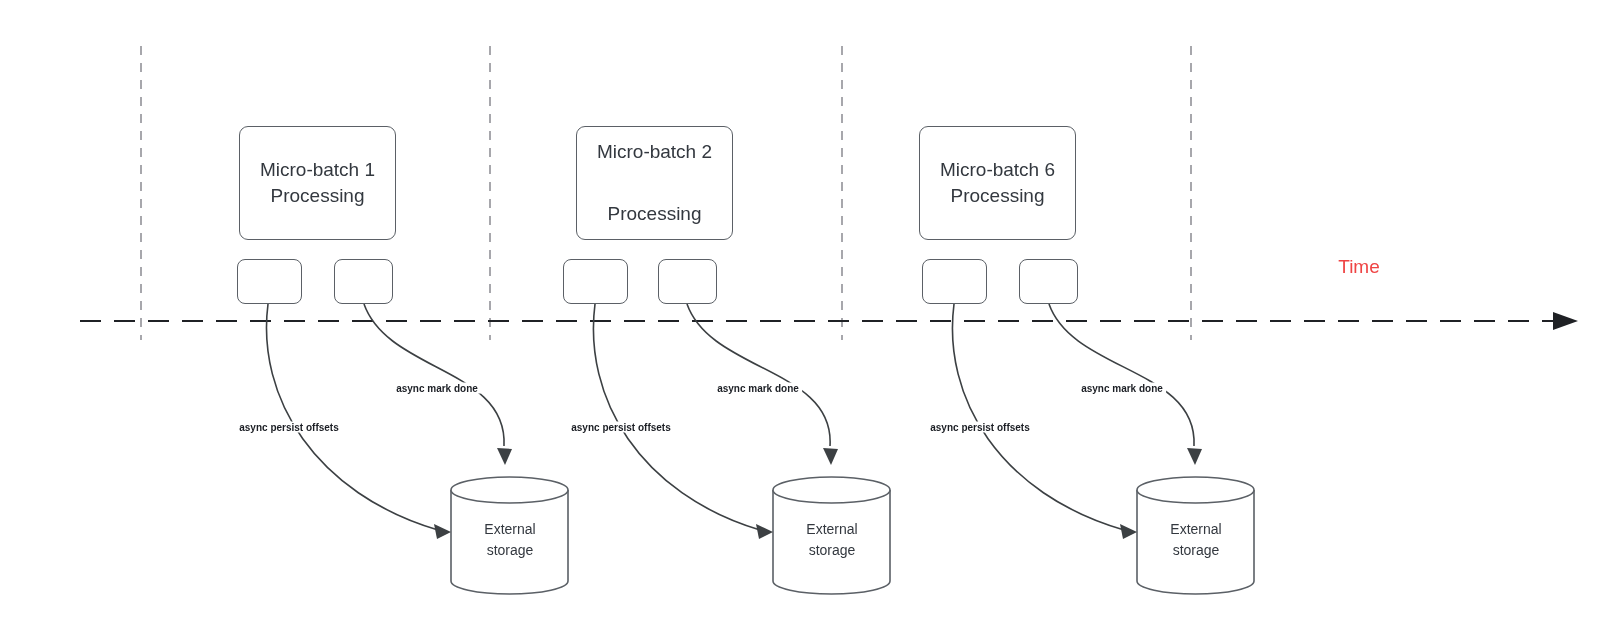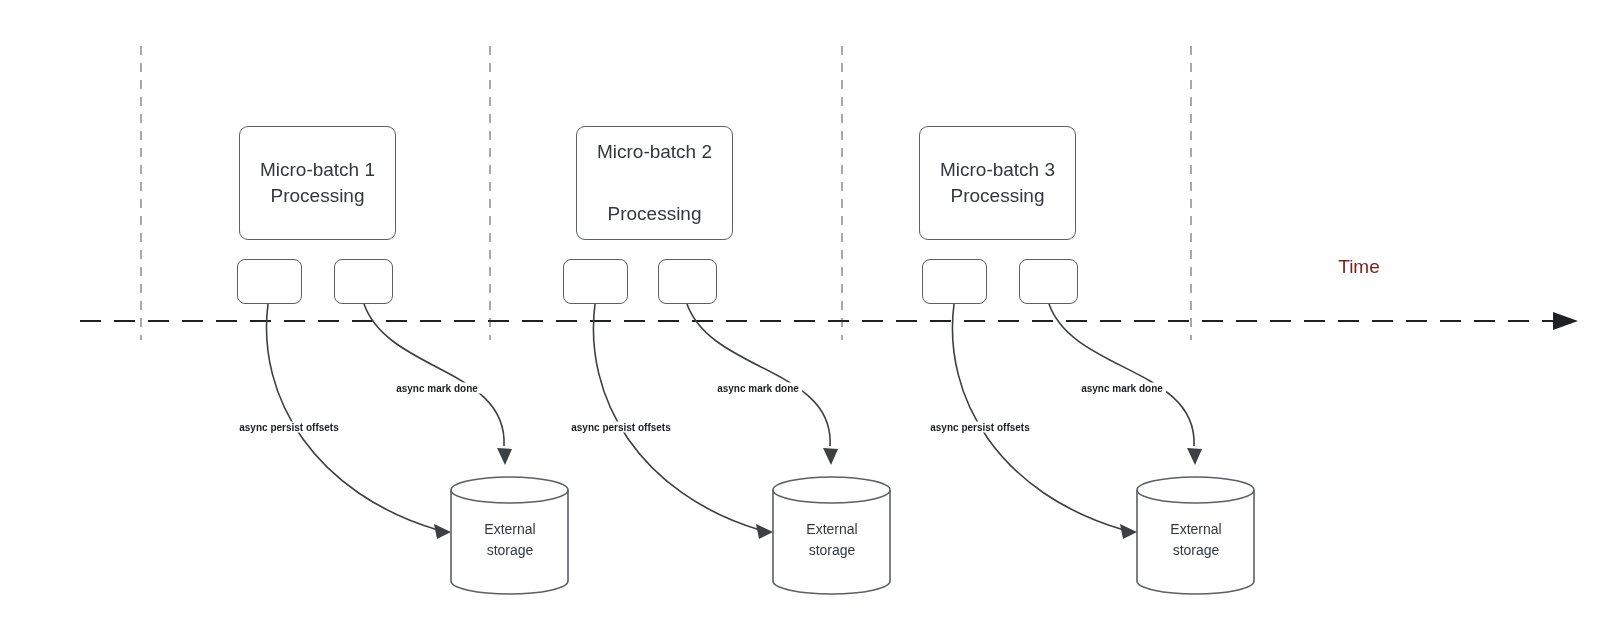--- a/index.html
+++ b/index.html
@@ -46,21 +46,21 @@
     font-size: 14px;
     color: #33383f;
     line-height: 1.5;
     text-align: center;
     transform: translate(-50%, -50%);
     z-index: 3;
     white-space: nowrap;
   }
   .time-label {
     font-size: 19px;
-    color: #7f1d1d;
+    color: #ef4444;
     transform: translate(-50%, -50%);
     z-index: 3;
     white-space: nowrap;
   }
   .txt { display: block; }
 </style>
 </head>
 <body>
 
 <div class="canvas">
@@ -130,21 +130,21 @@
   <div class="abs task-box" style="left:563px; top:259px; width:65px;"></div>
   <div class="abs task-box" style="left:658px; top:259px; width:59px;"></div>
   <div class="abs arrow-label" style="left:758px; top:388px;">async mark done</div>
   <div class="abs arrow-label" style="left:621px; top:427px;">async persist offsets</div>
   <div class="abs storage-label" style="left:832px; top:540px;">
     <span class="txt">External</span>
     <span class="txt">storage</span>
   </div>
 
   <div class="abs main-box" style="left:919px; top:126px;">
-    <span class="txt">Micro-batch 3</span>
+    <span class="txt">Micro-batch 6</span>
     <span class="txt">Processing</span>
   </div>
   <div class="abs task-box" style="left:922px; top:259px; width:65px;"></div>
   <div class="abs task-box" style="left:1019px; top:259px; width:59px;"></div>
   <div class="abs arrow-label" style="left:1122px; top:388px;">async mark done</div>
   <div class="abs arrow-label" style="left:980px; top:427px;">async persist offsets</div>
   <div class="abs storage-label" style="left:1196px; top:540px;">
     <span class="txt">External</span>
     <span class="txt">storage</span>
   </div>

